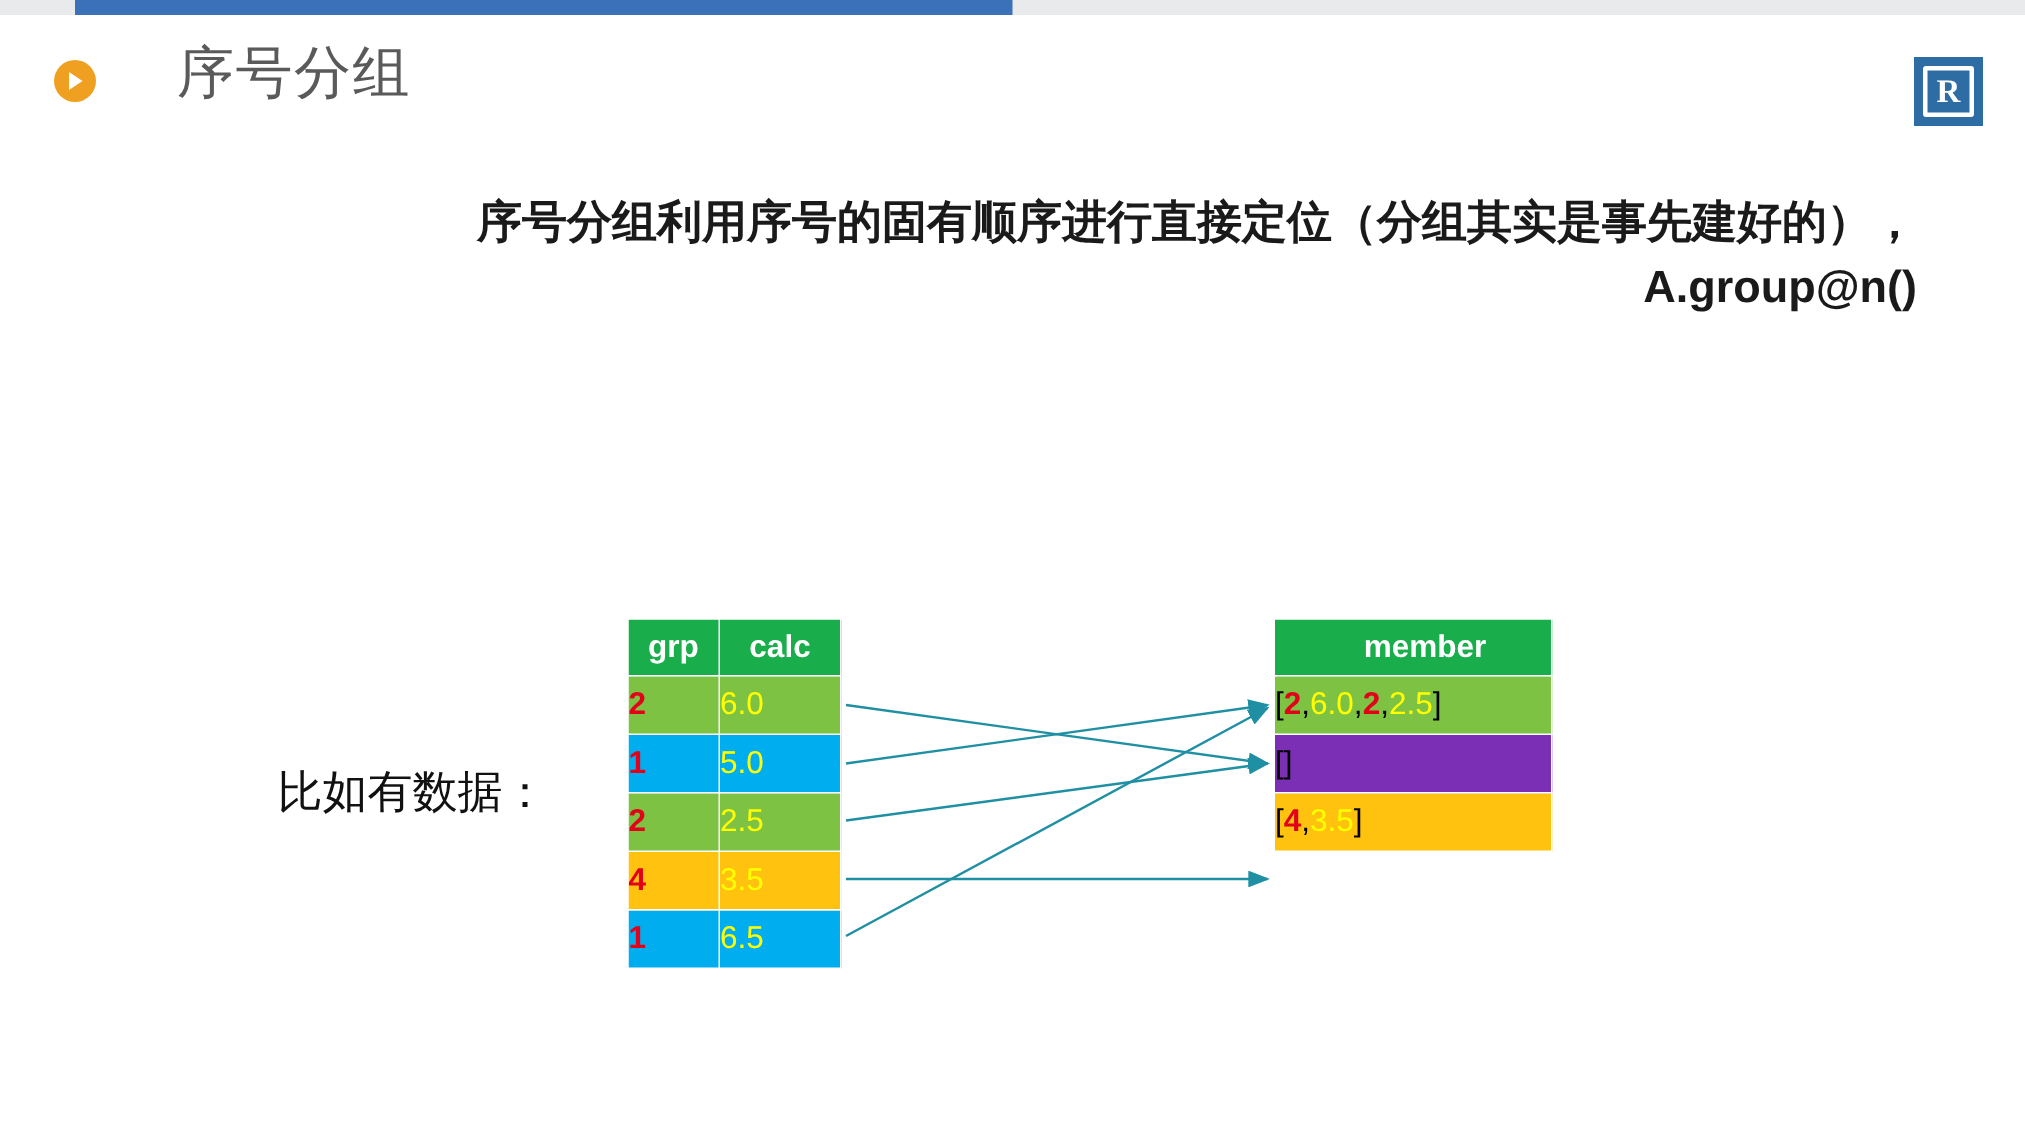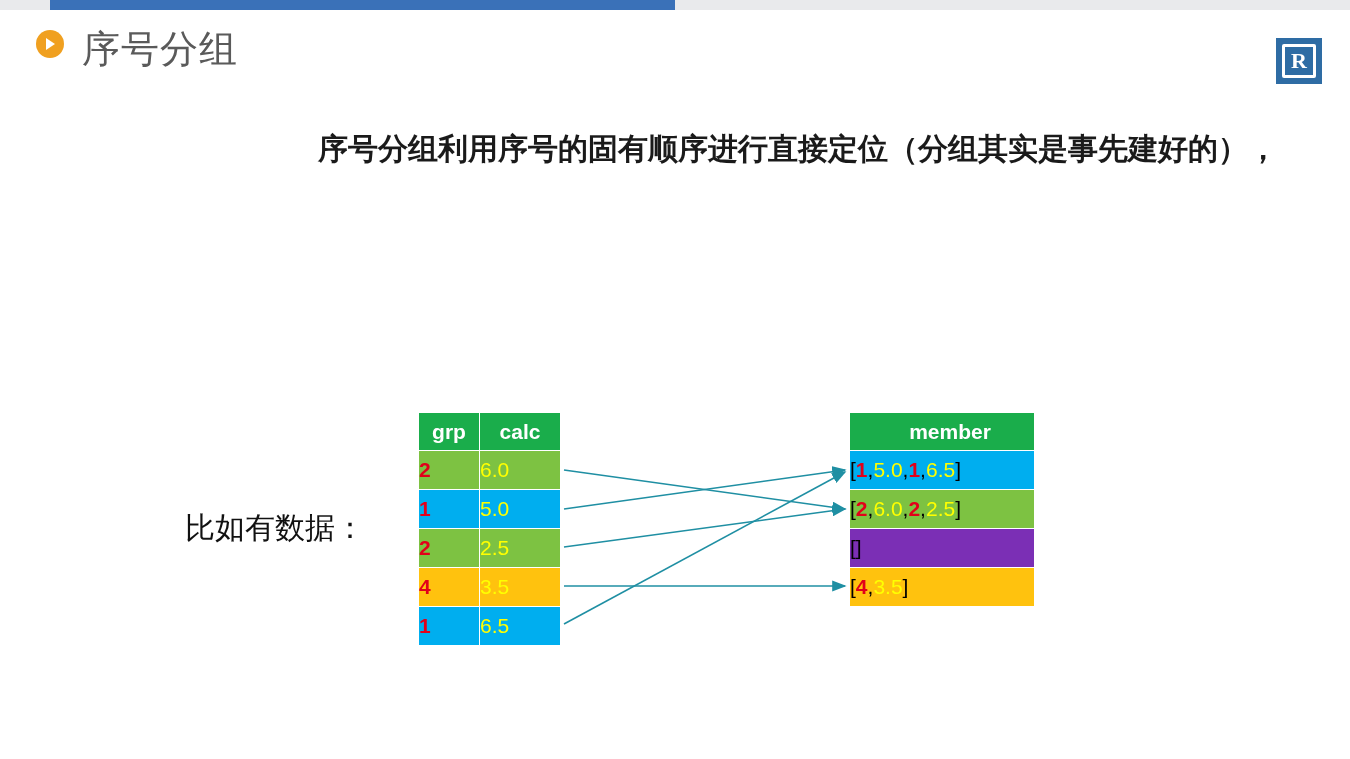--- a/index.html
+++ b/index.html
@@ -26,21 +26,22 @@
     top: 0; left: 50px;
     width: 625px;
     height: 10px;
     background: #3a71b8;
   }
   .slide-title-row {
     position: absolute;
     top: 30px;
     left: 36px;
     display: flex;
-    align-items: flex-start;
+    align-items: flex-end;
+    gap: 36px;
   }
   .bullet-icon {
     width: 28px;
     height: 28px;
     border-radius: 50%;
     background: #f0a020;
     display: flex;
     align-items: center;
     justify-content: center;
     margin-right: 18px;
@@ -163,20 +164,21 @@
   </span>
   <span class="slide-title">序号分组</span>
 </div>
 
 <div class="logo">
   <span class="logo-inner">R</span>
 </div>
 
 <div class="body-text">
   <div>序号分组利用序号的固有顺序进行直接定位（分组其实是事先建好的），</div>
+  <div>A.group@n()</div>
 </div>
 
 <div class="caption">比如有数据：</div>
 
 <svg class="arrows">
   <defs>
     <marker id="ah" markerWidth="9" markerHeight="7" refX="8" refY="3.5" orient="auto">
       <polygon points="0 0, 9 3.5, 0 7" fill="#1f8fa3"></polygon>
     </marker>
   </defs>
@@ -224,23 +226,20 @@
 </table>
 
 <table class="tbl" id="right-table">
   <thead>
     <tr>
       <th class="hdr member-cell" style="text-align:center;padding-left:16px;">member</th>
     </tr>
   </thead>
   <tbody>
     <tr>
-      <td class="cell member-cell c-blue v-black">[<span style="color:#e2001a;font-weight:bold">1</span>,<span style="color:#ffff00">5.0</span>,<span style="color:#e2001a;font-weight:bold">1</span>,<span style="color:#ffff00">6.5</span>]</td>
-    </tr>
-    <tr>
       <td class="cell member-cell c-green v-black">[<span style="color:#e2001a;font-weight:bold">2</span>,<span style="color:#ffff00">6.0</span>,<span style="color:#e2001a;font-weight:bold">2</span>,<span style="color:#ffff00">2.5</span>]</td>
     </tr>
     <tr>
       <td class="cell member-cell c-purple v-black">[]</td>
     </tr>
     <tr>
       <td class="cell member-cell c-orange v-black">[<span style="color:#e2001a;font-weight:bold">4</span>,<span style="color:#ffff00">3.5</span>]</td>
     </tr>
   </tbody>
 </table>

